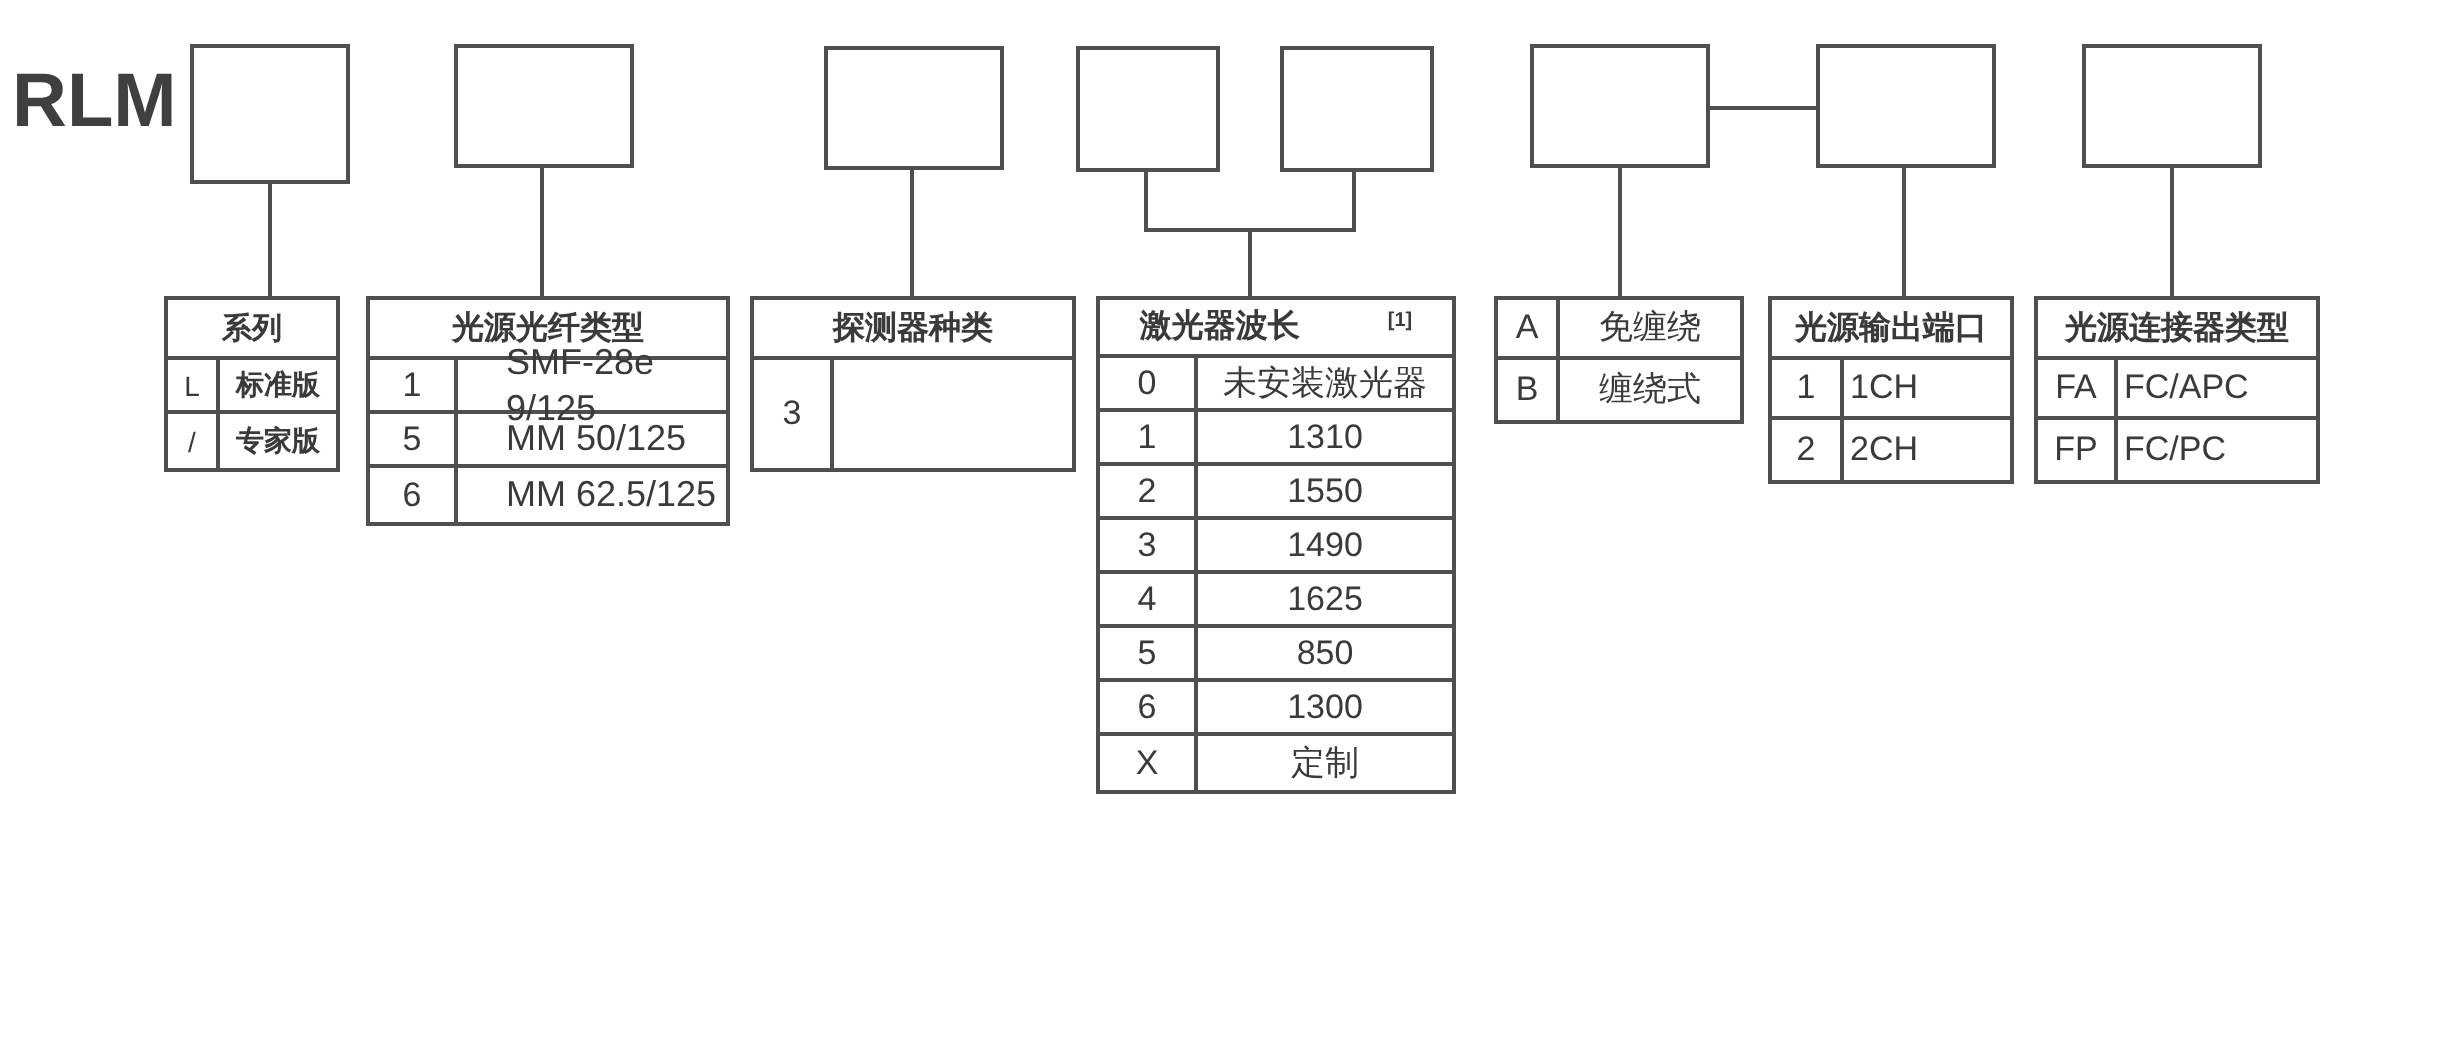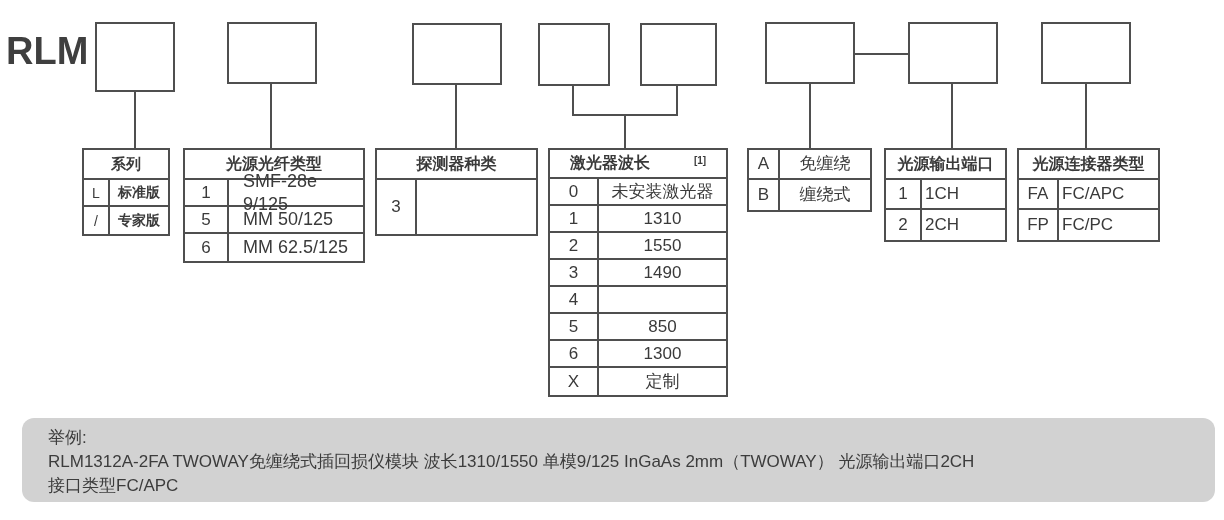--- a/index.html
+++ b/index.html
@@ -40,21 +40,21 @@
     flex:1; display:flex; align-items:center; font-size:17px;
     padding-left:7px; white-space:pre-line; line-height:1.25;border-radius:12px;
   }
   .otable.center-val .val { justify-content:center; padding-left:0; text-align:center; }
   .otable.tight-val .val { padding-left:3px; }
 
   
   .t1 .th { font-size:15px; }
   .t1 .code { font-size:14px; }
   .t1 .val { font-size:14px; font-weight:bold; }
-  .t2 .val { font-size:18px; padding-left:14px; }
+  .t2 .val { font-size:18px; padding-left:24px; }
 
   .example {
     position:absolute; left:22px; top:418px; width:1193px; height:84px;
     background:#d2d2d2; border-radius:12px;
     padding:8px 20px 0 26px; color:#3c3c3c;
   }
   .example .exline { font-size:17px; line-height:24px; white-space:nowrap; }
 </style>
 </head>
 <body>
@@ -135,20 +135,21 @@
     <div class="row" style="height:27px;">
       <div class="code" style="width:49px;">2</div>
       <div class="val">1550</div>
     </div>
     <div class="row" style="height:27px;">
       <div class="code" style="width:49px;">3</div>
       <div class="val">1490</div>
     </div>
     <div class="row" style="height:27px;">
       <div class="code" style="width:49px;">4</div>
+      <div class="val">1625</div>
     </div>
     <div class="row" style="height:27px;">
       <div class="code" style="width:49px;">5</div>
       <div class="val">850</div>
     </div>
     <div class="row" style="height:27px;">
       <div class="code" style="width:49px;">6</div>
       <div class="val">1300</div>
     </div>
     <div class="row" style="height:27px;">
@@ -185,19 +186,14 @@
     <div class="row" style="height:30px;">
       <div class="code" style="width:40px;">FA</div>
       <div class="val">FC/APC</div>
     </div>
     <div class="row" style="height:30px;">
       <div class="code" style="width:40px;">FP</div>
       <div class="val">FC/PC</div>
     </div>
   </div>
 
-  <div class="example">
-    <div class="exline">举例:</div>
-    <div class="exline">RLM1312A-2FA TWOWAY免缠绕式插回损仪模块 波长1310/1550 单模9/125 InGaAs 2mm（TWOWAY） 光源输出端口2CH</div>
-    <div class="exline">接口类型FC/APC</div>
-  </div>
 
 </div>
 
 </body></html>

